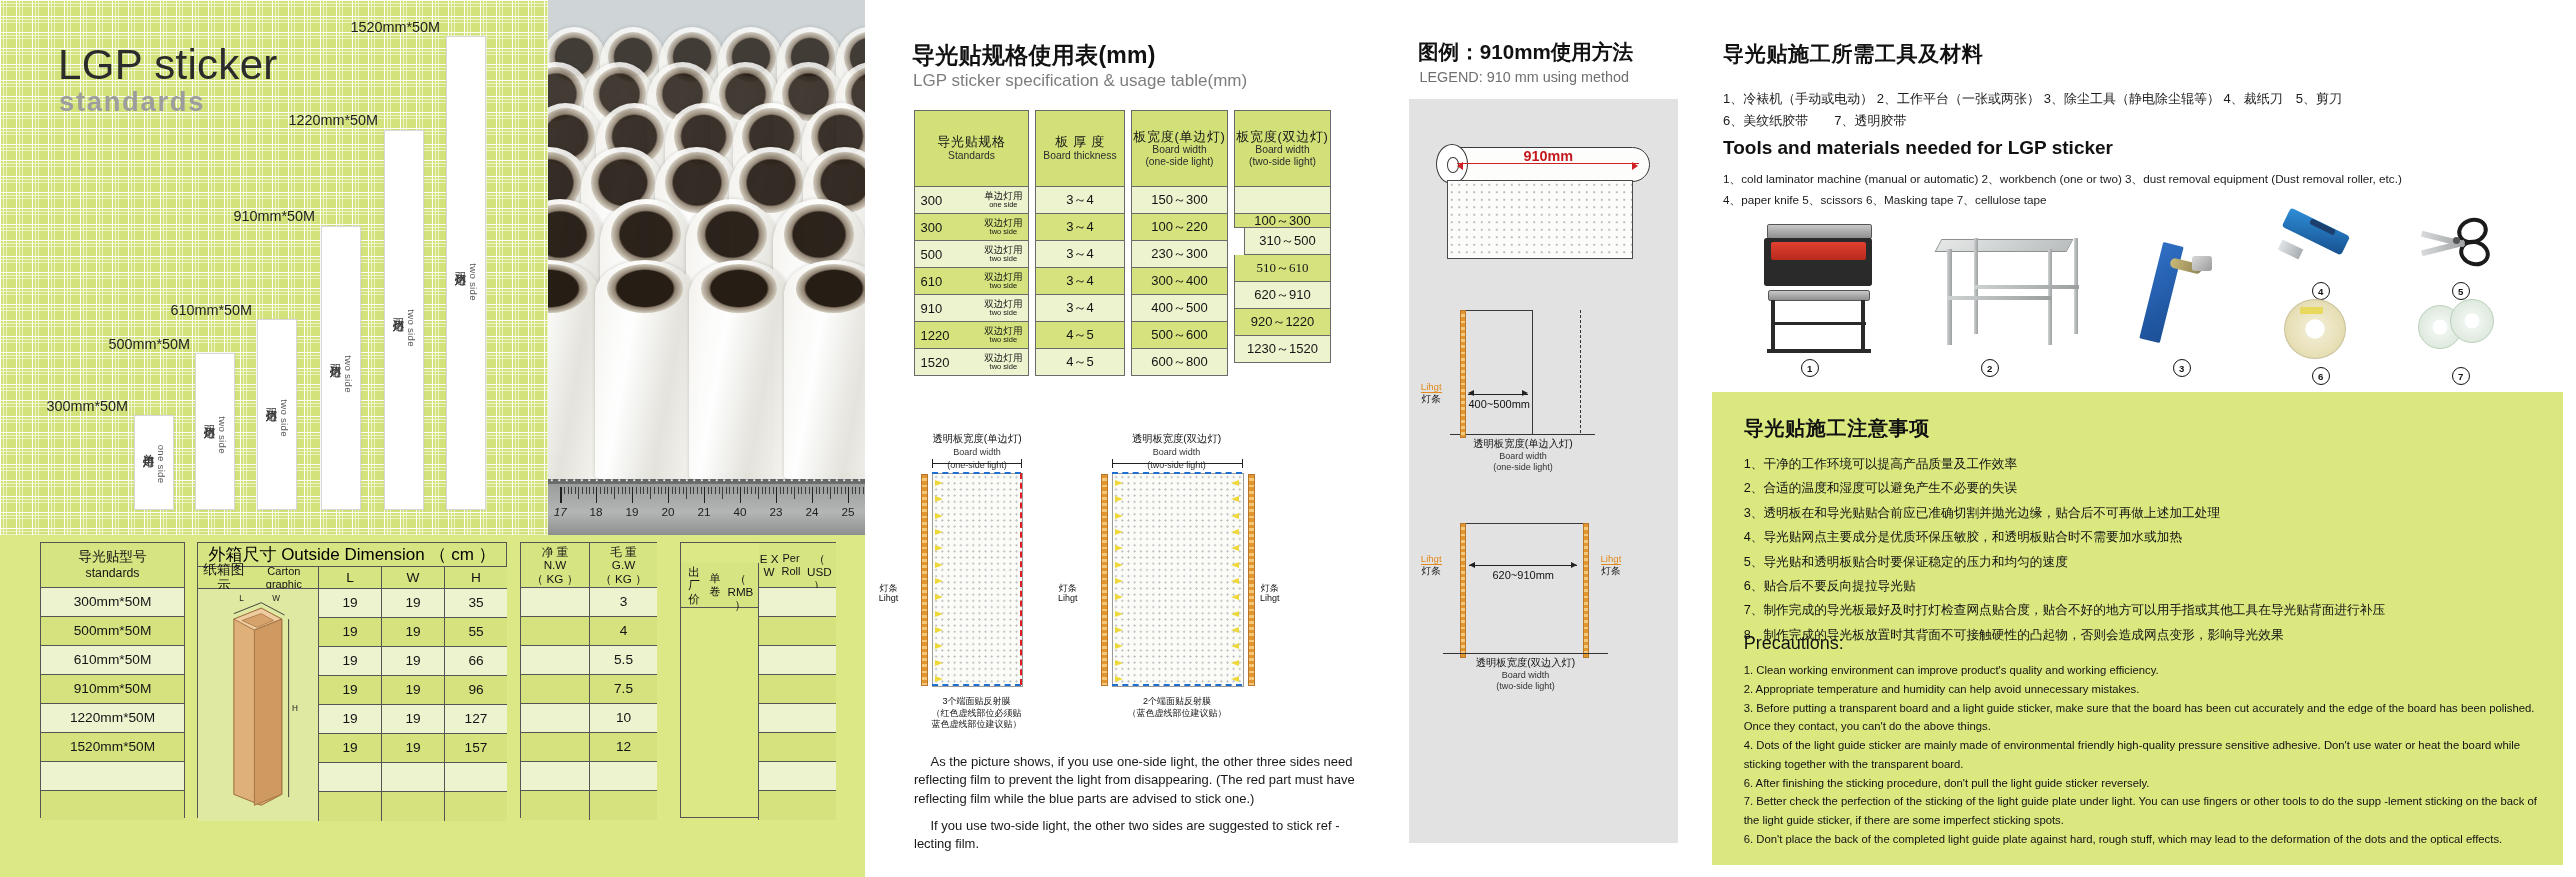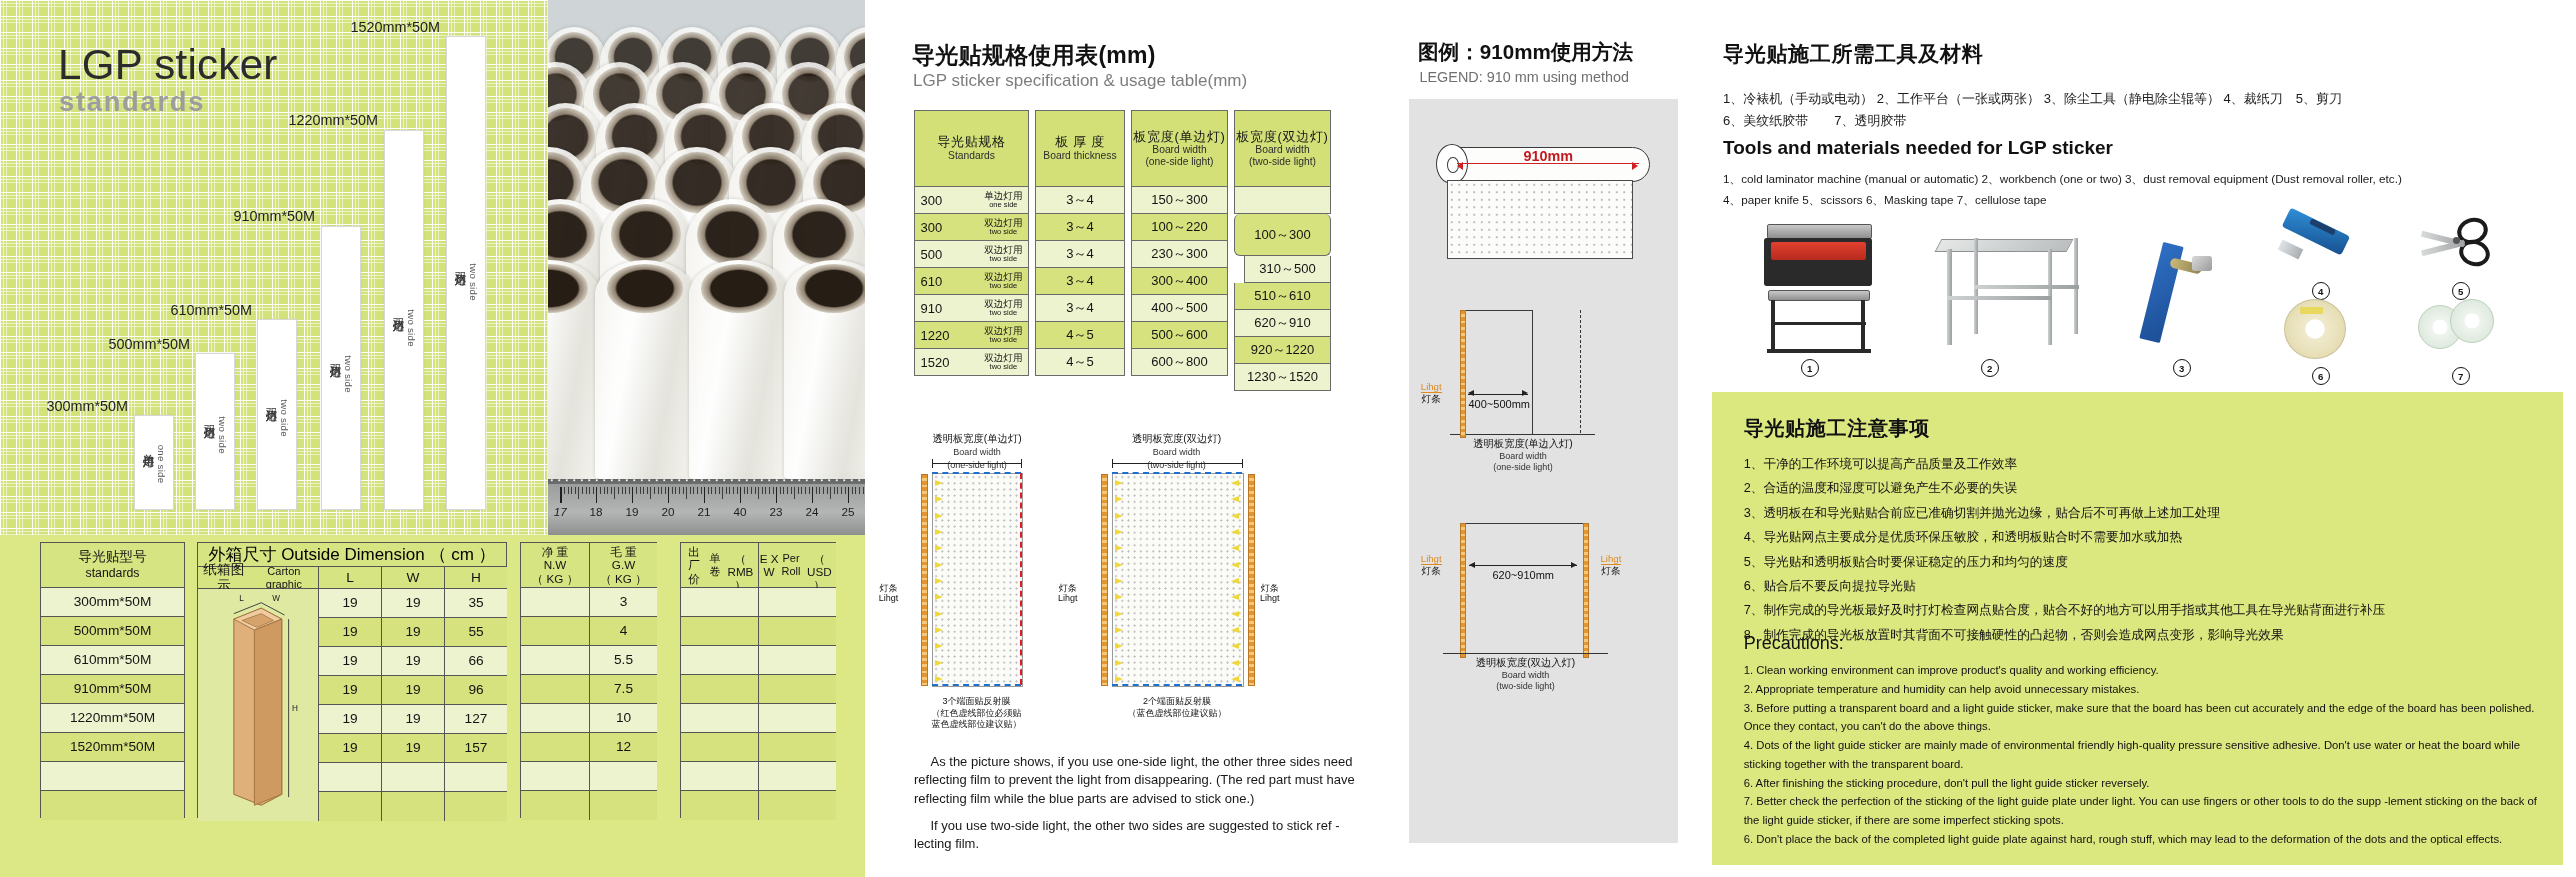--- a/index.html
+++ b/index.html
@@ -417,21 +417,21 @@
             <div class="tcell rowB" style="height: 29px;">4</div>
             <div class="tcell rowA" style="height: 29px;">5.5</div>
             <div class="tcell rowB" style="height: 29px;">7.5</div>
             <div class="tcell rowA" style="height: 29px;">10</div>
             <div class="tcell rowB" style="height: 29px;">12</div>
             <div class="tcell rowA" style="height: 29px;"></div>
             <div class="tcell rowB" style="height: 29px;"></div>
           </div>
         </div>
         <div class="tblock" style="left: 680px; top: 542px; width: 156px; height: 276px; display: grid; grid-template-columns: 78px 77px;">
-          <div style="display: flex; flex-direction: column; border-right: 1px solid rgb(85, 85, 85);">
+          <div style="display: flex; flex-direction: row; border-right: 1px solid rgb(85, 85, 85); margin-top: 20px;">
             <div class="tcell th" style="height: 45px; font-size: 11.7px;">出 厂 价<br><span style="font-size:11px">单 卷</span><br>（ RMB ）</div>
             <div class="tcell rowA" style="height: 29px;"></div>
             <div class="tcell rowB" style="height: 29px;"></div>
             <div class="tcell rowA" style="height: 29px;"></div>
             <div class="tcell rowB" style="height: 29px;"></div>
             <div class="tcell rowA" style="height: 29px;"></div>
             <div class="tcell rowB" style="height: 29px;"></div>
             <div class="tcell rowA" style="height: 29px;"></div>
             <div class="tcell rowB" style="height: 29px;"></div>
           </div>
@@ -536,23 +536,23 @@
           <div class="spec-cell rowB" style="height: 27px;">500～600</div>
           <div class="spec-cell rowA" style="height: 27px;">600～800</div>
         </div>
         <div class="spec-col" style="left: 369px; top: 110px; width: 97px;">
           <div class="spec-head" style="height: 77px;">
             <span class="cn">板宽度(双边灯)</span>
             <span class="en">Board width</span>
             <span class="en">(two-side light)</span>
           </div>
           <div class="spec-cell rowA" style="height: 27px;"></div>
-          <div class="spec-cell rowB" style="height: 42px; border-radius: 6px;">100～300</div>
+          <div class="spec-cell rowB" style="height: 14px;">100～300</div>
           <div class="spec-cell rowA" style="height: 27px; margin-left: 10px;">310～500</div>
-          <div class="spec-cell rowB" style="height: 27px;">510～610</div>
+          <div class="spec-cell rowB" style="height: 27px; font-family: Liberation Serif, serif;">510～610</div>
           <div class="spec-cell rowA" style="height: 27px;">620～910</div>
           <div class="spec-cell rowB" style="height: 27px;">920～1220</div>
           <div class="spec-cell rowA" style="height: 27px;">1230～1520</div>
         </div>
       </div>
     <div id="diagrams">
         <div class="bdg">
           <div class="bdg-title" style="left: 33px; top: 433px; width: 158px;">透明板宽度(单边灯)<br><span class="en">Board width</span><br><span class="en">(one-side light)</span></div>
           <div style="position: absolute; left: 67px; top: 463px; width: 89px; height: 0px; border-top: 1px solid rgb(34, 34, 34);"></div>
           <div style="position: absolute; left: 67px; top: 459px; width: 1px; height: 9px; background: rgb(34, 34, 34);"></div>

